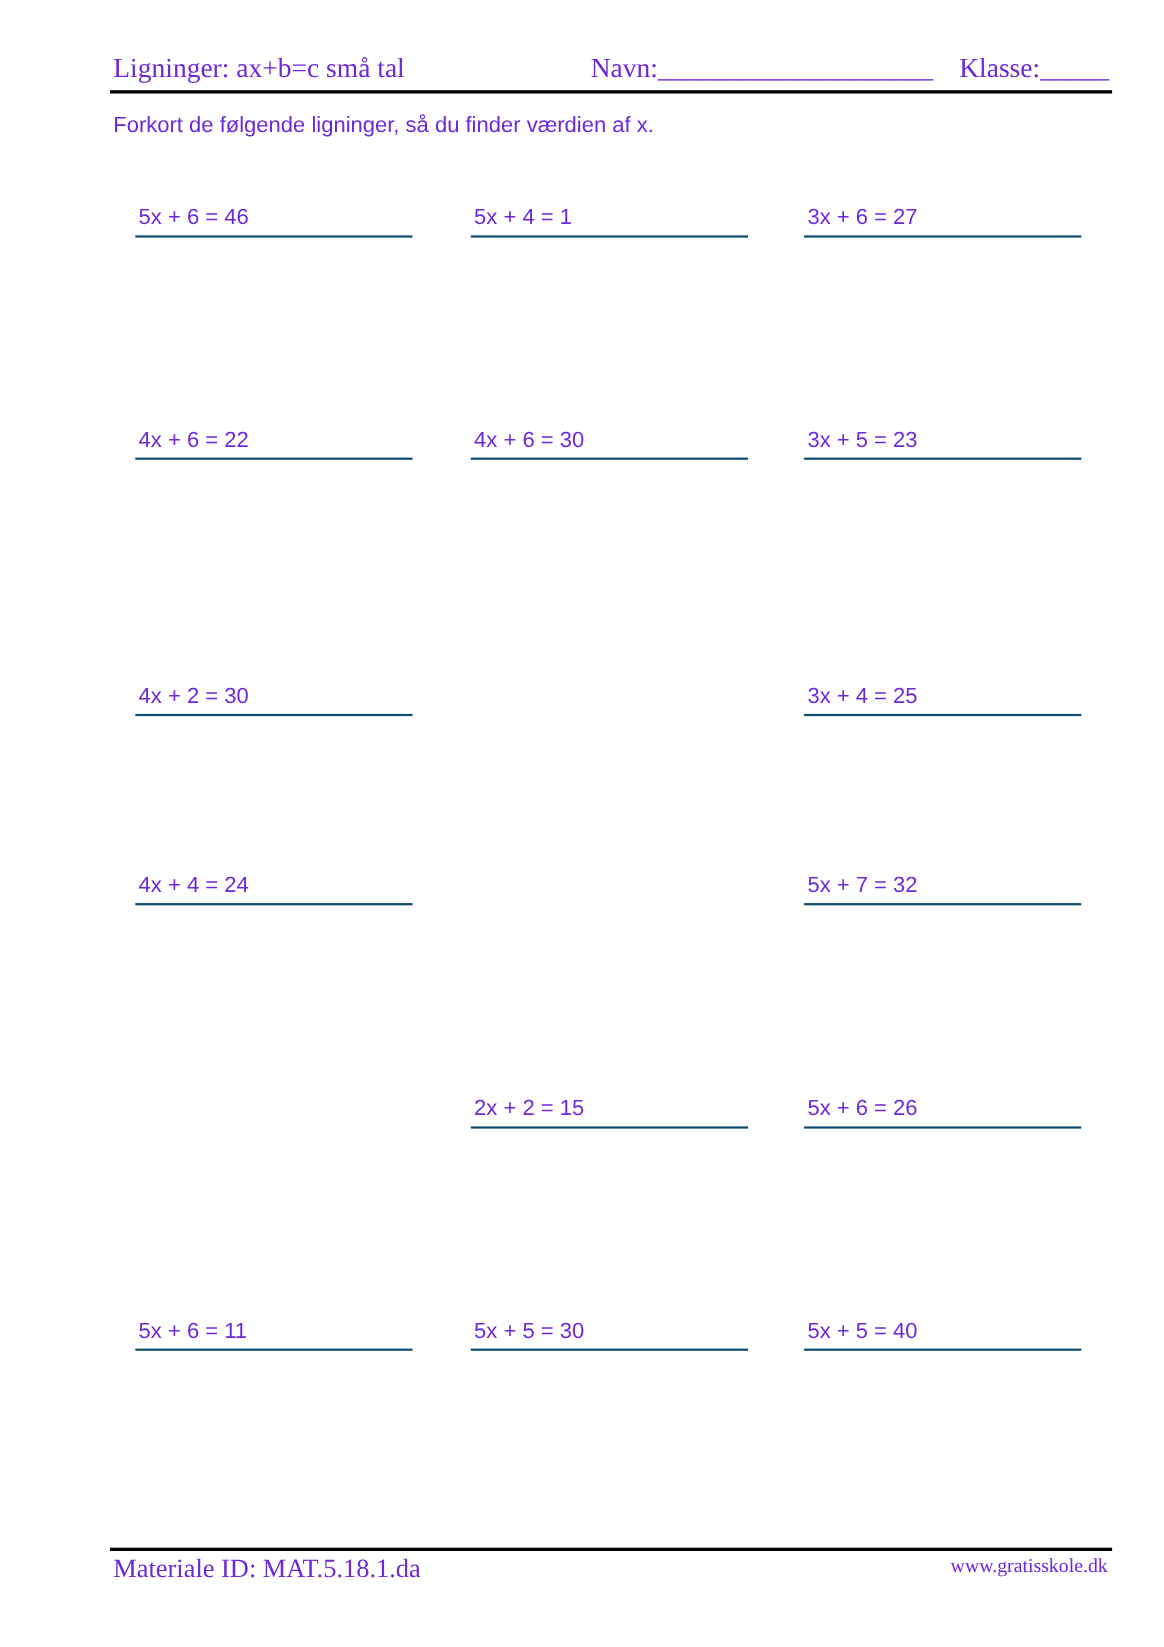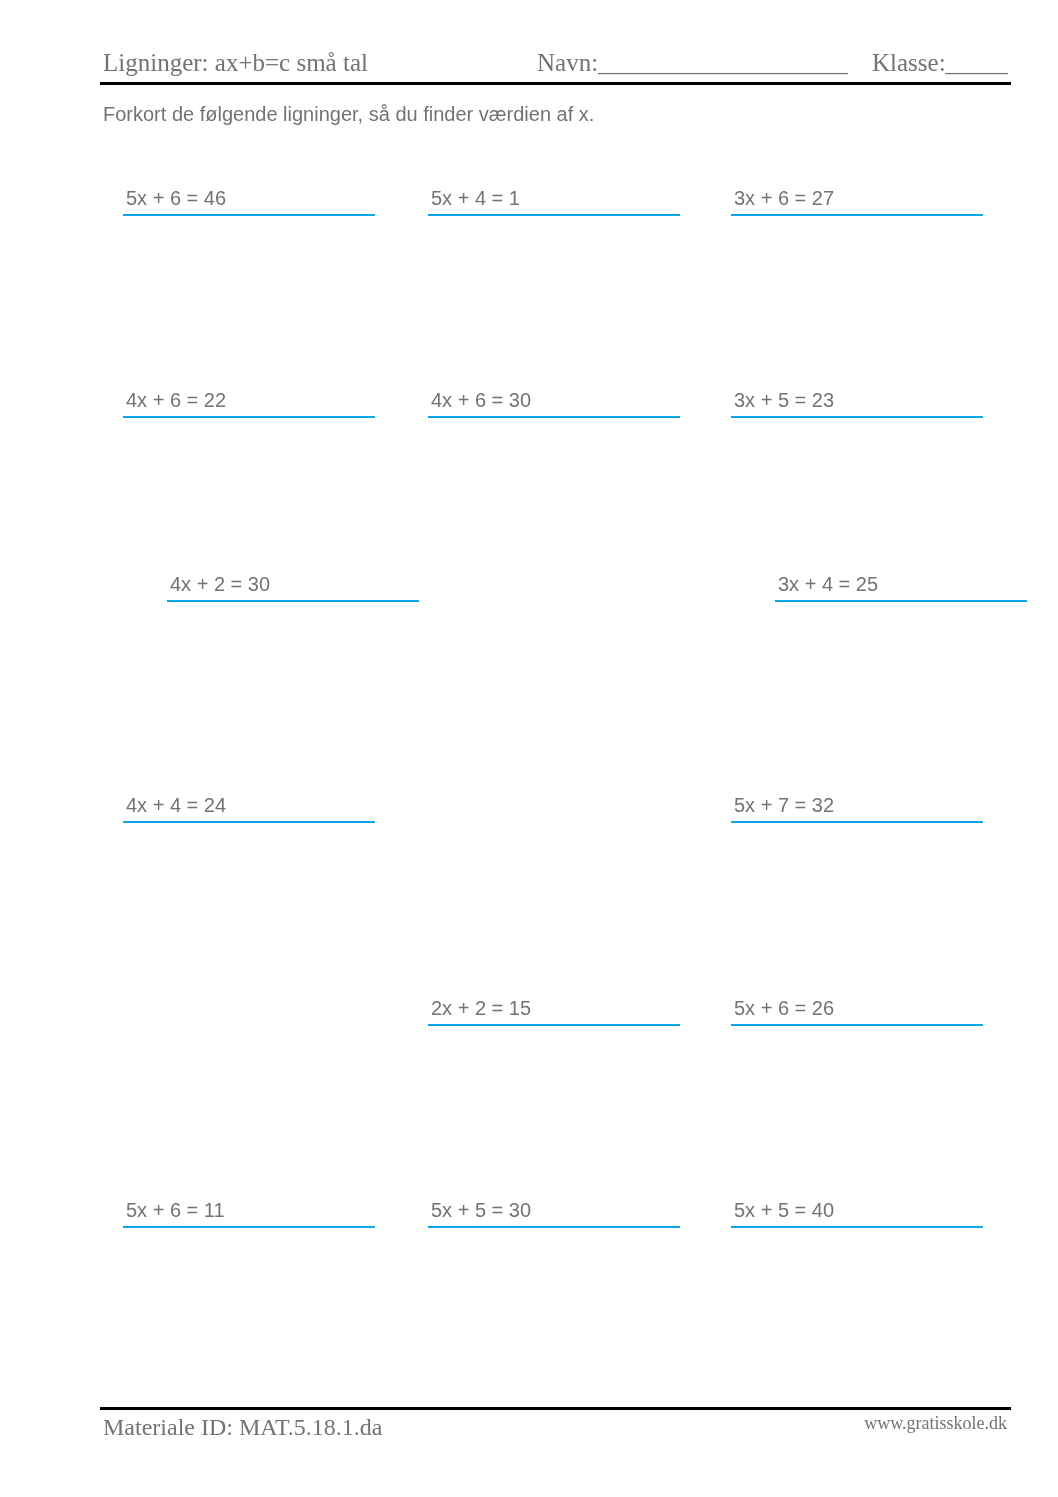--- a/index.html
+++ b/index.html
@@ -1,21 +1,21 @@
 <!DOCTYPE html>
 <html><head>
 <meta charset="utf-8">
 <style>
   html, body { margin: 0; padding: 0; background: #ffffff; }
   .page {
     position: relative;
     width: 1058px;
     height: 1497px;
     background: #ffffff;
-    color: #737373;
+    color: #6d28d9;
     font-family: "Liberation Serif", serif;
     overflow: hidden;
   }
   
   .header-title {
     position: absolute; left: 103px; top: 50px;
     font-size: 25px; line-height: 1; white-space: nowrap;
   }
   .header-name-field {
     position: absolute; left: 537px; top: 50px;
@@ -33,33 +33,33 @@
   .instruction {
     position: absolute; left: 103px; top: 102px;
     font-family: "Liberation Sans", sans-serif;
     font-size: 20px; line-height: 1.2; white-space: nowrap;
   }
   
   .eq {
     position: absolute;
     width: 252px;
     height: 21px;
-    border-bottom: 2px solid #0ea5e9;
+    border-bottom: 2px solid #0c4a6e;
     padding-bottom: 5px;
     font-family: "Liberation Sans", sans-serif;
     font-size: 20px; line-height: 21px;
     white-space: nowrap;
   }
   .eq .eq-text { padding-left: 3px; }
   .c0 { left: 123px; }
   .c1 { left: 428px; }
   .c2 { left: 731px; }
   .r0 { top: 188px; }
   .r1 { top: 390px; }
-  .r2 { top: 574px; margin-left: 44px; }
+  .r2 { top: 623px; }
   .r3 { top: 795px; }
   .r4 { top: 998px; }
   .r5 { top: 1200px; }
   
   .footer-rule {
     position: absolute; left: 100px; top: 1407px;
     width: 911px; height: 3px; background: #000000;
   }
   .footer-left {
     position: absolute; left: 103px; top: 1413px;

